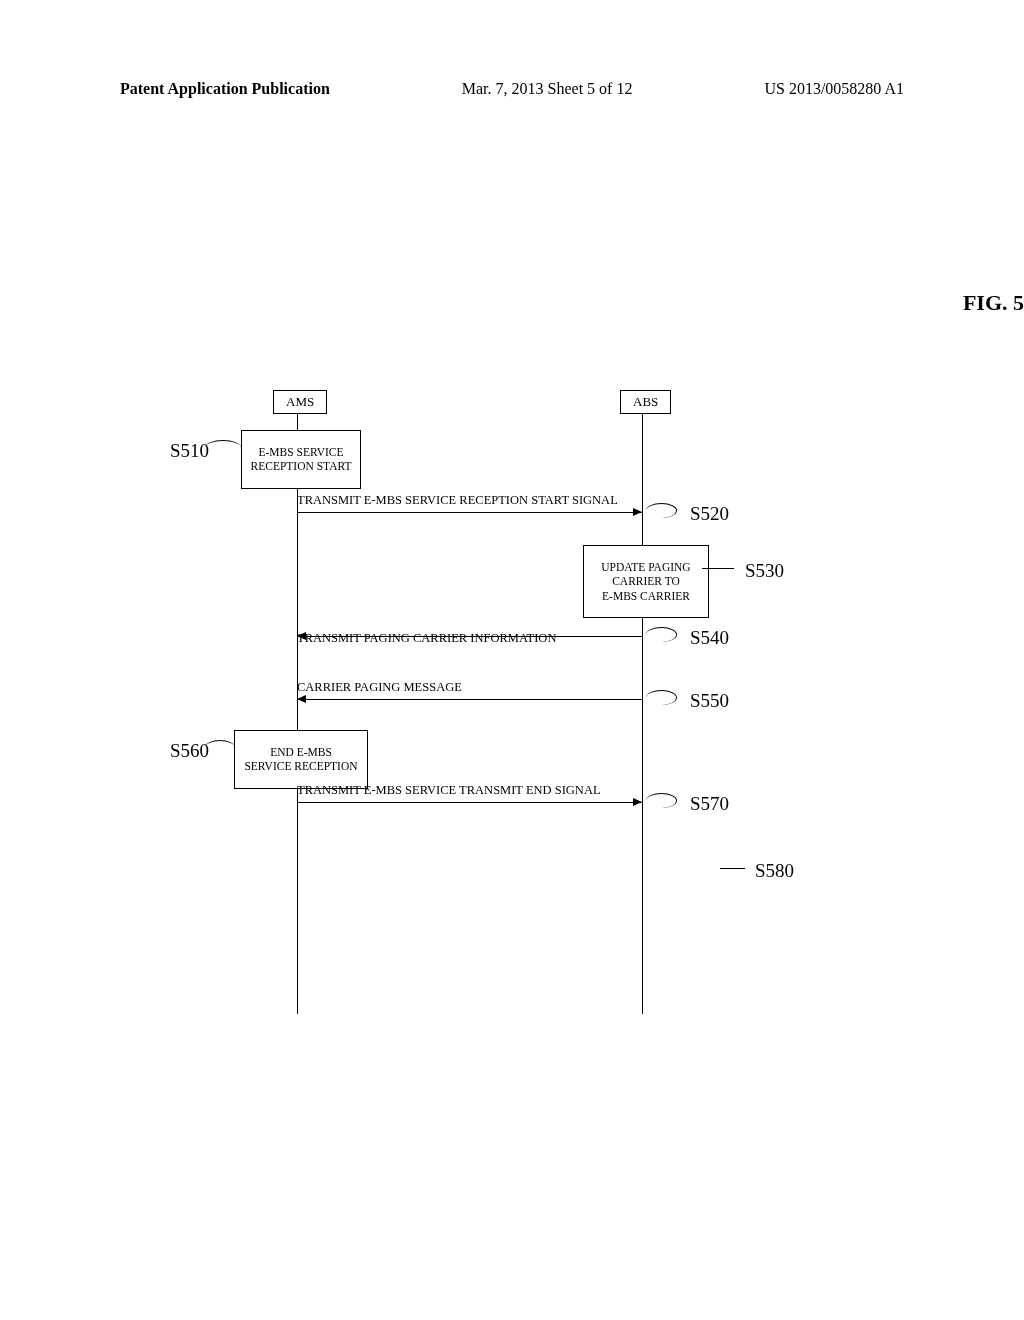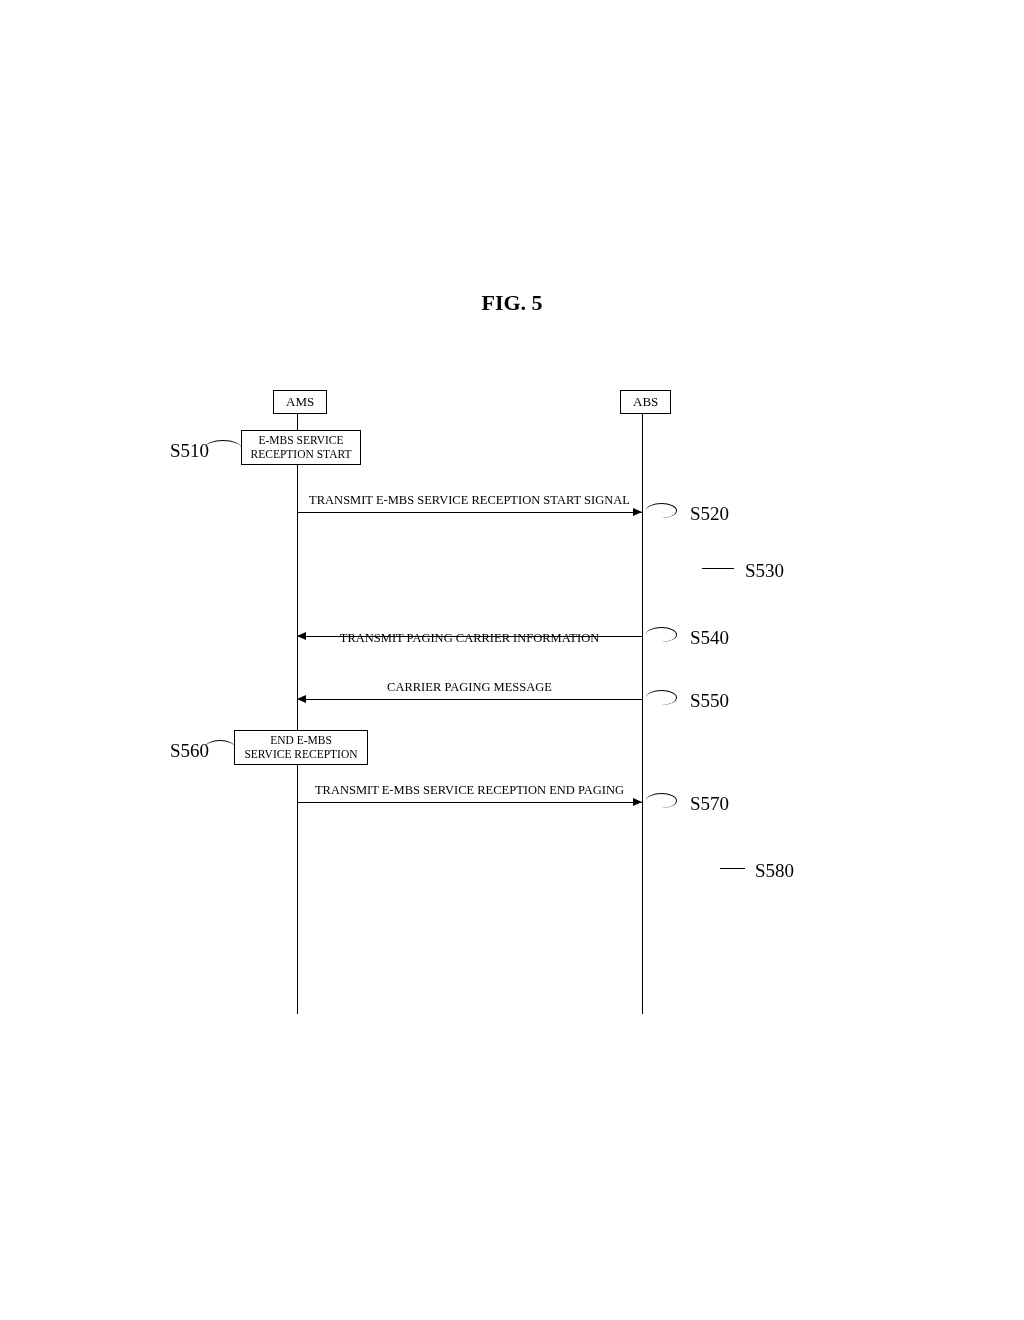--- a/index.html
+++ b/index.html
@@ -1,38 +1,43 @@
 <!DOCTYPE html>
 <html><head>
 <meta charset="utf-8">
 <style>
 html,body{margin:0;padding:0;background:#fff;font-family:"Times New Roman",serif;color:#000}
 .page{width:1024px;height:1320px;position:relative}
 .hdr{position:absolute;top:80px;left:120px;right:120px;display:flex;justify-content:space-between;font-size:16px}
 .hdr-left{font-weight:bold}
 .hdr-mid{}
 .hdr-right{}
-.figtitle{position:absolute;width:100%;text-align:center;top:290px;font-weight:bold;font-size:22px}
+.figtitle{position:absolute;width:100%;text-align:right;top:290px;font-weight:bold;font-size:22px}
 .diagram{position:absolute;left:0;top:390px;width:816px;height:650px}
 .lifeline-box{position:absolute;border:1px solid #000;padding:3px 12px;font-size:13px;background:#fff}
 .lifeline{position:absolute;width:1px;background:#000}
-.action-box{position:absolute;border:1px solid #000;text-align:center;font-size:11.5px;background:#fff;padding:2px 3px;line-height:1.25}
+.action-box{position:absolute;border:1px solid #000;text-align:center;font-size:11.5px;background:#fff;padding:14px 3px;line-height:1.25}
 .label{position:absolute;font-size:19px}
-.msg-text{position:absolute;font-size:12.5px;text-align:center}
+.msg-text{position:absolute;font-size:12.5px;text-align:left}
 .arrow-line{position:absolute;height:1px;background:#000}
 .arrow-head-r{position:absolute;width:0;height:0;border-top:4px solid transparent;border-bottom:4px solid transparent;border-left:9px solid #000}
 .arrow-head-l{position:absolute;width:0;height:0;border-top:4px solid transparent;border-bottom:4px solid transparent;border-right:9px solid #000}
 .conn-line{position:absolute;background:#000}
 .conn-curve{position:absolute;border:1px solid #000;border-radius:50%;background:transparent}
 </style>
 </head>
 <body>
 
 <div class="page">
 
+  <div class="hdr">
+    <span class="hdr-left">Patent Application Publication</span>
+    <span class="hdr-mid">Mar. 7, 2013  Sheet 5 of 12</span>
+    <span class="hdr-right">US 2013/0058280 A1</span>
+  </div>
 
   <div class="figtitle">FIG.  5</div>
 
   <div class="diagram">
 
     <div class="lifeline-box" style="left:273px;top:0">AMS</div>
     <div class="lifeline-box" style="left:620px;top:0">ABS</div>
 
     <div class="lifeline" style="left:297px;top:24px;height:600px"></div>
     <div class="lifeline" style="left:642px;top:24px;height:600px"></div>
@@ -40,40 +45,41 @@
     <div class="action-box" style="left:241px;top:40px;width:112px">E-MBS SERVICE<br>RECEPTION START</div>
     <div class="label" style="left:170px;top:50px">S510</div>
     <div class="conn-curve" style="left:205px;top:50px;width:36px;height:14px;border-right:none;border-bottom:none;border-left:none"></div>
 
     <div class="msg-text" style="left:297px;top:103px;width:345px">TRANSMIT E-MBS SERVICE RECEPTION START SIGNAL</div>
     <div class="arrow-line" style="left:297px;top:122px;width:345px"></div>
     <div class="arrow-head-r" style="left:633px;top:118px"></div>
     <div class="conn-curve" style="left:646px;top:113px;width:30px;height:14px;border-left:none;border-bottom:none"></div>
     <div class="label" style="left:690px;top:113px">S520</div>
 
+    <div class="action-box" style="left:583px;top:155px;width:118px">UPDATE PAGING<br>CARRIER TO<br>E-MBS CARRIER</div>
     <div class="conn-line" style="left:702px;top:178px;width:32px;height:1px"></div>
     <div class="label" style="left:745px;top:170px">S530</div>
 
     <div class="msg-text" style="left:297px;top:241px;width:345px">TRANSMIT PAGING CARRIER INFORMATION</div>
     <div class="arrow-line" style="left:297px;top:246px;width:345px"></div>
     <div class="arrow-head-l" style="left:297px;top:242px"></div>
     <div class="conn-curve" style="left:646px;top:237px;width:30px;height:14px;border-left:none;border-bottom:none"></div>
     <div class="label" style="left:690px;top:237px">S540</div>
 
     <div class="msg-text" style="left:297px;top:290px;width:345px">CARRIER PAGING MESSAGE</div>
     <div class="arrow-line" style="left:297px;top:309px;width:345px"></div>
     <div class="arrow-head-l" style="left:297px;top:305px"></div>
     <div class="conn-curve" style="left:646px;top:300px;width:30px;height:14px;border-left:none;border-bottom:none"></div>
     <div class="label" style="left:690px;top:300px">S550</div>
 
     <div class="action-box" style="left:234px;top:340px;width:126px">END E-MBS<br>SERVICE RECEPTION</div>
     <div class="label" style="left:170px;top:350px">S560</div>
     <div class="conn-curve" style="left:205px;top:350px;width:30px;height:14px;border-right:none;border-bottom:none;border-left:none"></div>
 
-    <div class="msg-text" style="left:297px;top:393px;width:345px">TRANSMIT E-MBS SERVICE RECEPTION END PAGING</div>
+    <div class="msg-text" style="left:297px;top:393px;width:345px">TRANSMIT E-MBS SERVICE TRANSMIT END SIGNAL</div>
     <div class="arrow-line" style="left:297px;top:412px;width:345px"></div>
     <div class="arrow-head-r" style="left:633px;top:408px"></div>
     <div class="conn-curve" style="left:646px;top:403px;width:30px;height:14px;border-left:none;border-bottom:none"></div>
     <div class="label" style="left:690px;top:403px">S570</div>
 
     <div class="conn-line" style="left:720px;top:478px;width:25px;height:1px"></div>
     <div class="label" style="left:755px;top:470px">S580</div>
 
   </div>
 </div>

